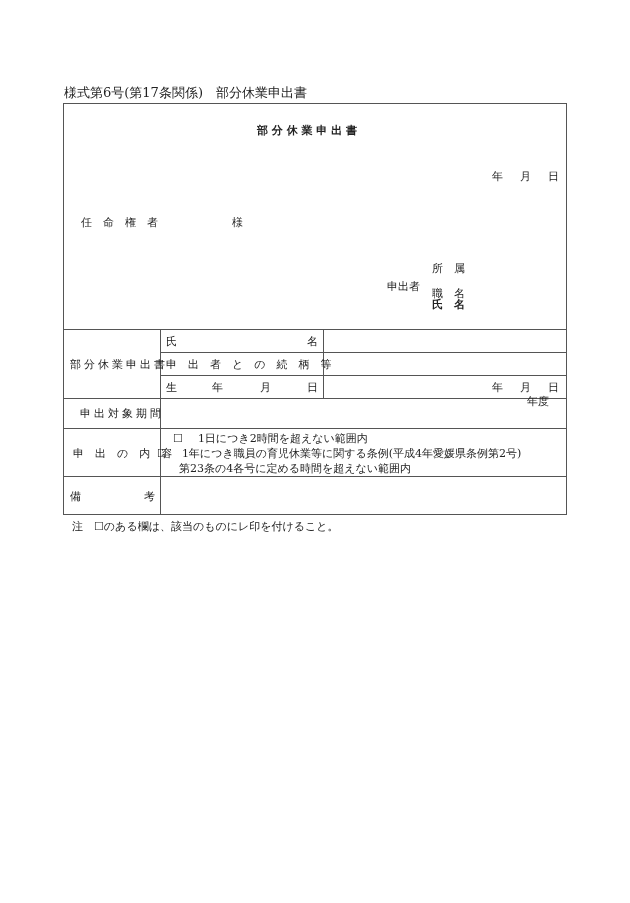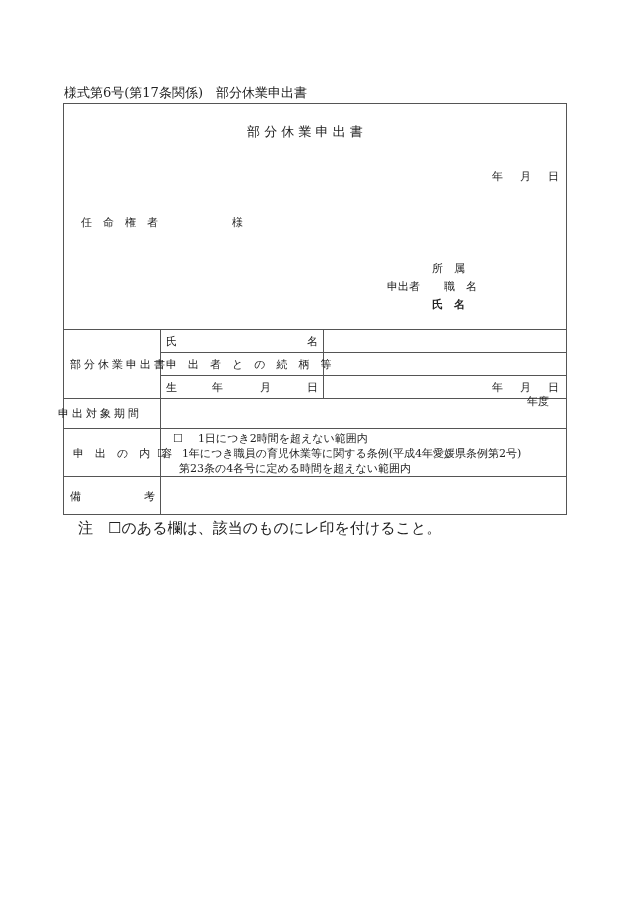--- a/index.html
+++ b/index.html
@@ -3,45 +3,45 @@
 <meta charset="utf-8">
 <style>
   html, body { margin:0; padding:0; background:#ffffff; }
   body { width:630px; height:903px; position:relative; font-family:"DejaVu Serif","Liberation Serif",serif; color:#222; font-size:11px; }
   .abs { position:absolute; white-space:nowrap; }
   .form-title { left:64px; top:84px; font-size:13px; }
   .frame { position:absolute; left:63px; top:103px; width:504px; height:412px; border:1px solid #555; box-sizing:border-box; }
   .hline { position:absolute; height:1px; background:#555; }
   .vline { position:absolute; width:1px; background:#555; }
   .cell-text { position:absolute; white-space:nowrap; font-size:11px; }
-  .note { left:78px; top:519px; font-size:15px; }
+  .note { left:72px; top:519px; font-size:11px; }
 </style>
 </head>
 <body>
 
 <div class="abs form-title">様式第6号(第17条関係)　部分休業申出書</div>
 
 <div class="frame"></div>
 
-<div class="abs" style="left:247px;top:123px;font-size:13px;">部 分 休 業 申 出 書</div>
+<div class="abs" style="left:257px;top:123px;font-size:11px;font-weight:bold;">部 分 休 業 申 出 書</div>
 
 <div class="abs" style="left:492px;top:169px;">
   <span>年</span>
   <span style="display:inline-block;width:10px"></span>
   <span>月</span>
   <span style="display:inline-block;width:10px"></span>
   <span>日</span>
 </div>
 
 <div class="abs" style="left:81px;top:215px;">任　命　権　者</div>
 <div class="abs" style="left:232px;top:215px;">様</div>
 
 <div class="abs" style="left:432px;top:261px;">所　属</div>
 <div class="abs" style="left:387px;top:279px;">申出者</div>
-<div class="abs" style="left:432px;top:279px;margin-left:12px;">職　名</div>
+<div class="abs" style="left:432px;top:286px;">職　名</div>
 <div class="abs" style="left:432px;top:297px;font-weight:bold;">氏　名</div>
 
 <div class="hline" style="left:63px;top:329px;width:504px;"></div>
 <div class="hline" style="left:160px;top:352px;width:407px;"></div>
 <div class="hline" style="left:160px;top:375px;width:407px;"></div>
 <div class="hline" style="left:63px;top:398px;width:504px;"></div>
 <div class="hline" style="left:63px;top:428px;width:504px;"></div>
 <div class="hline" style="left:63px;top:476px;width:504px;"></div>
 <div class="vline" style="left:160px;top:329px;height:186px;"></div>
 <div class="vline" style="left:323px;top:329px;height:69px;"></div>
@@ -60,21 +60,21 @@
 <div class="cell-text" style="left:260px;top:380px;">月</div>
 <div class="cell-text" style="left:307px;top:380px;">日</div>
 <div class="abs" style="left:492px;top:380px;">
   <span>年</span>
   <span style="display:inline-block;width:10px"></span>
   <span>月</span>
   <span style="display:inline-block;width:10px"></span>
   <span>日</span>
 </div>
 
-<div class="cell-text" style="left:58px;top:406px;letter-spacing:3px;">申出対象期間</div>
+<div class="cell-text" style="left:80px;top:406px;letter-spacing:3px;">申出対象期間</div>
 <div class="cell-text" style="left:527px;top:394px;">年度</div>
 
 <div class="cell-text" style="left:73px;top:446px;">申　出　の　内　容</div>
 <div class="cell-text" style="left:173px;top:431px;">
   <span>☐</span>
   <span style="display:inline-block;width:8px"></span>
   <span>1日につき2時間を超えない範囲内</span>
 </div>
 <div class="cell-text" style="left:157px;top:446px;">
   <span>☐</span>

